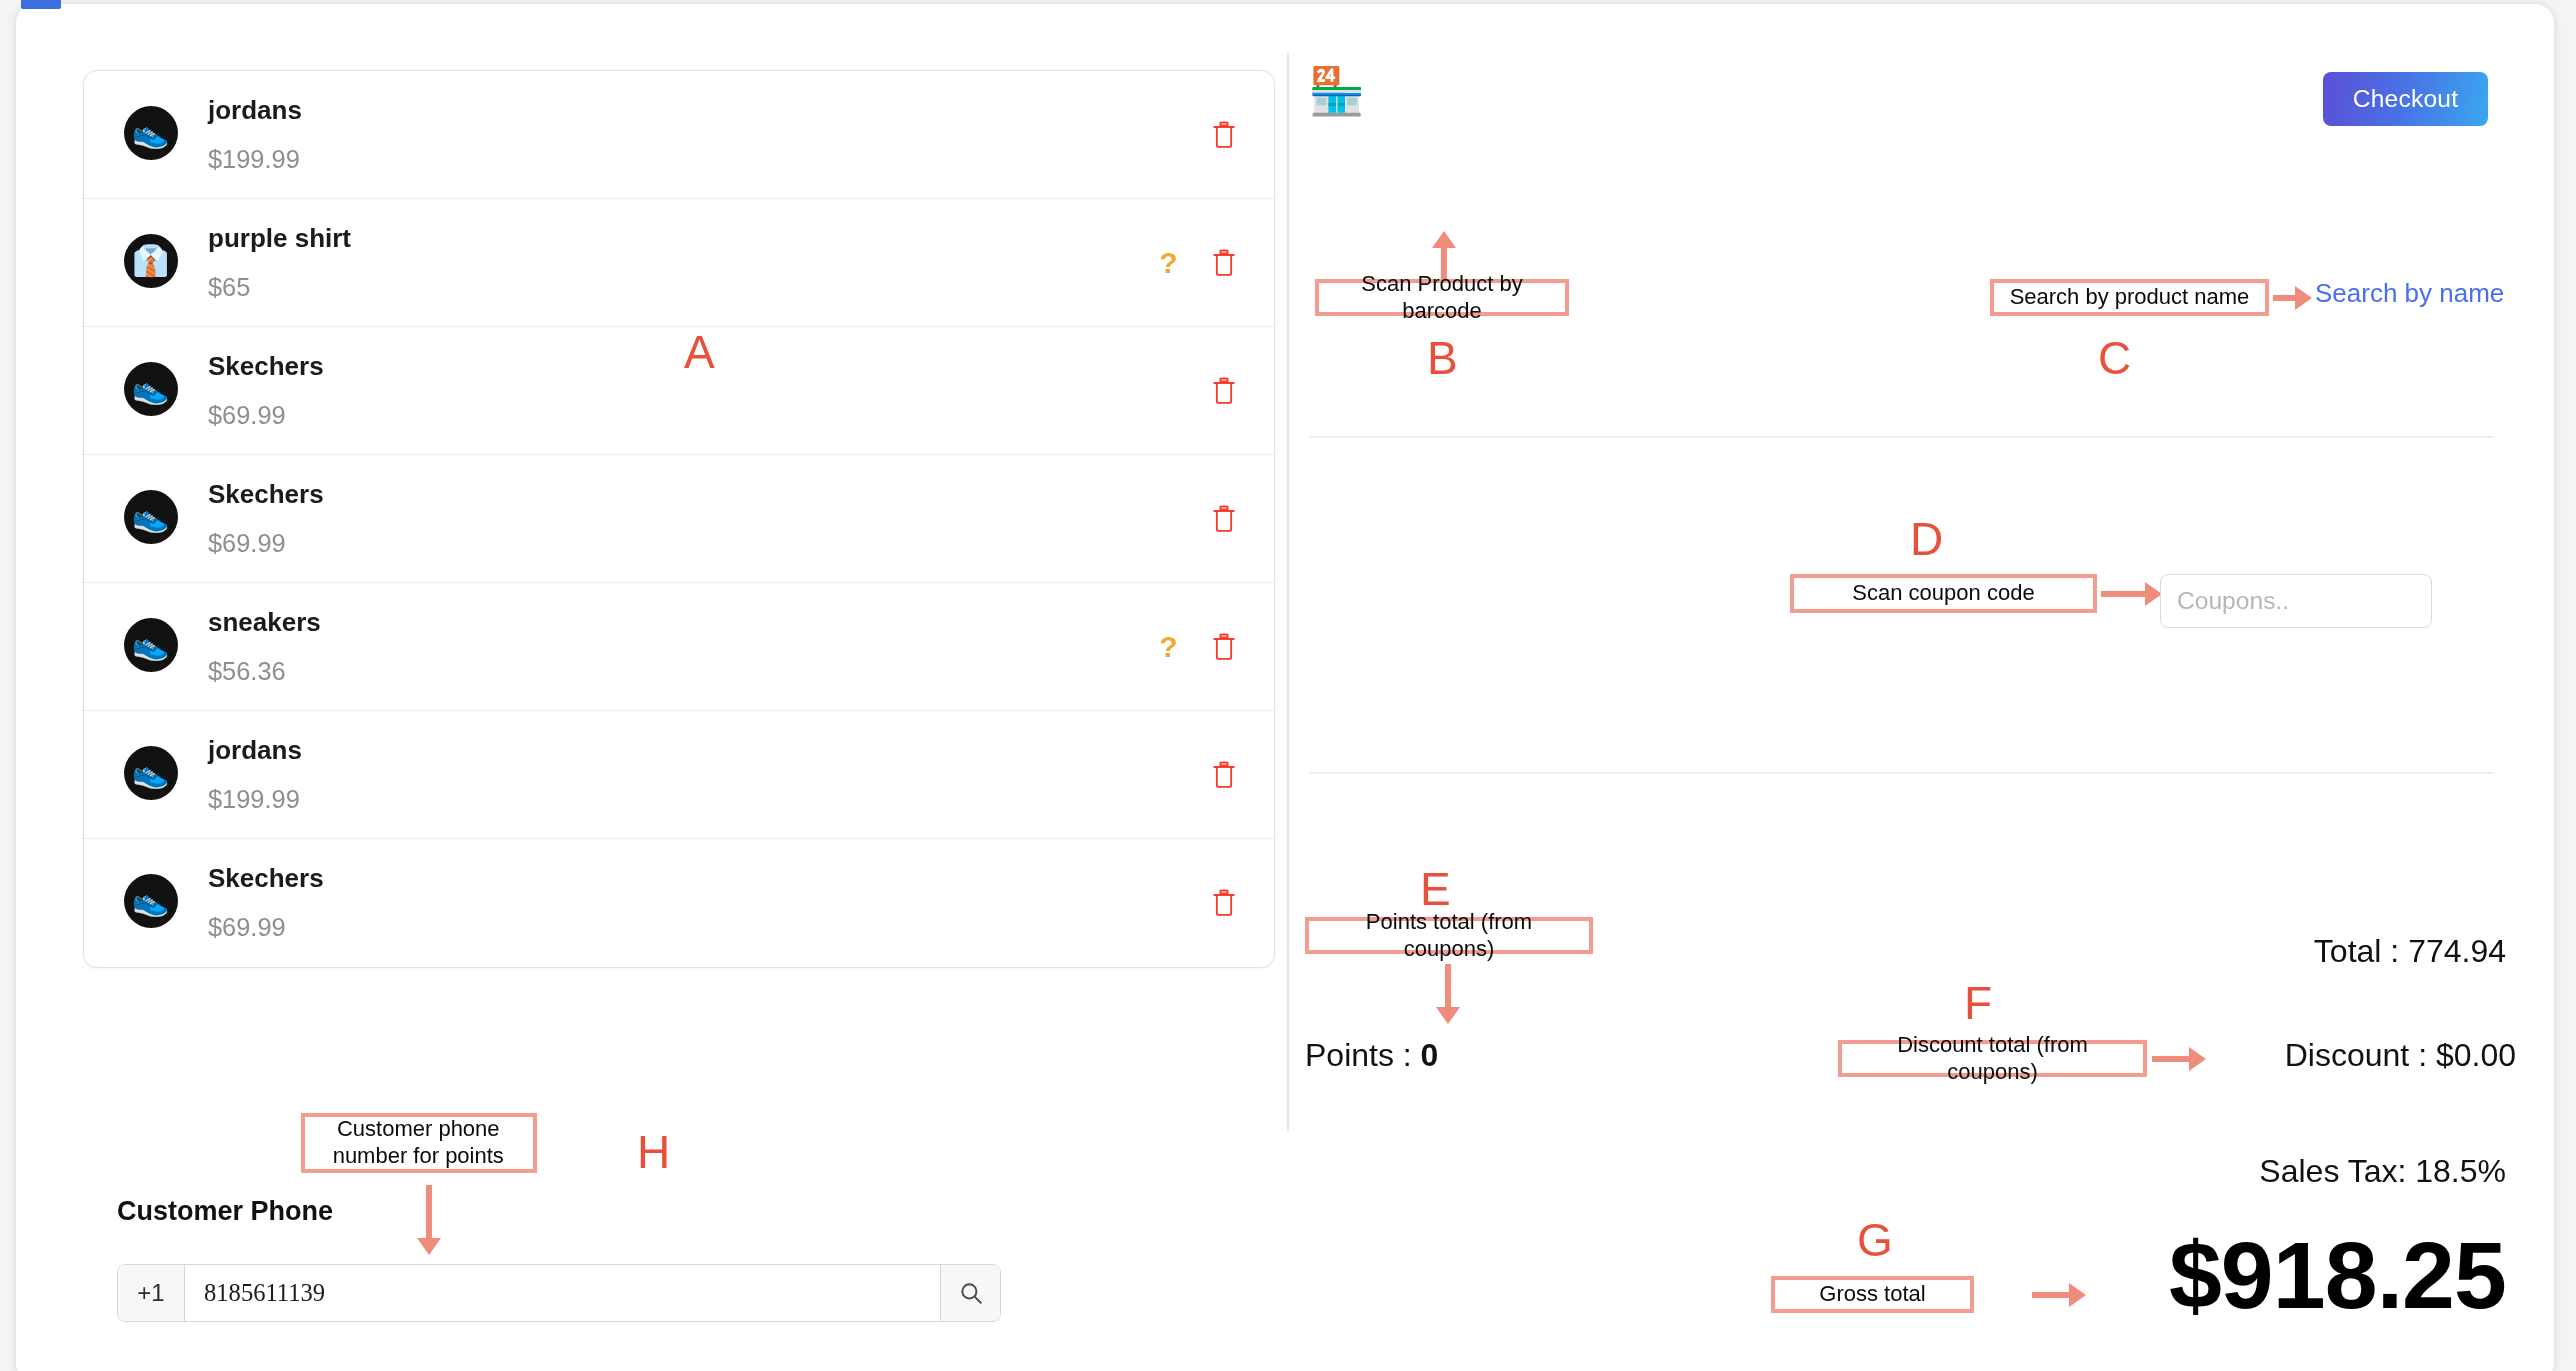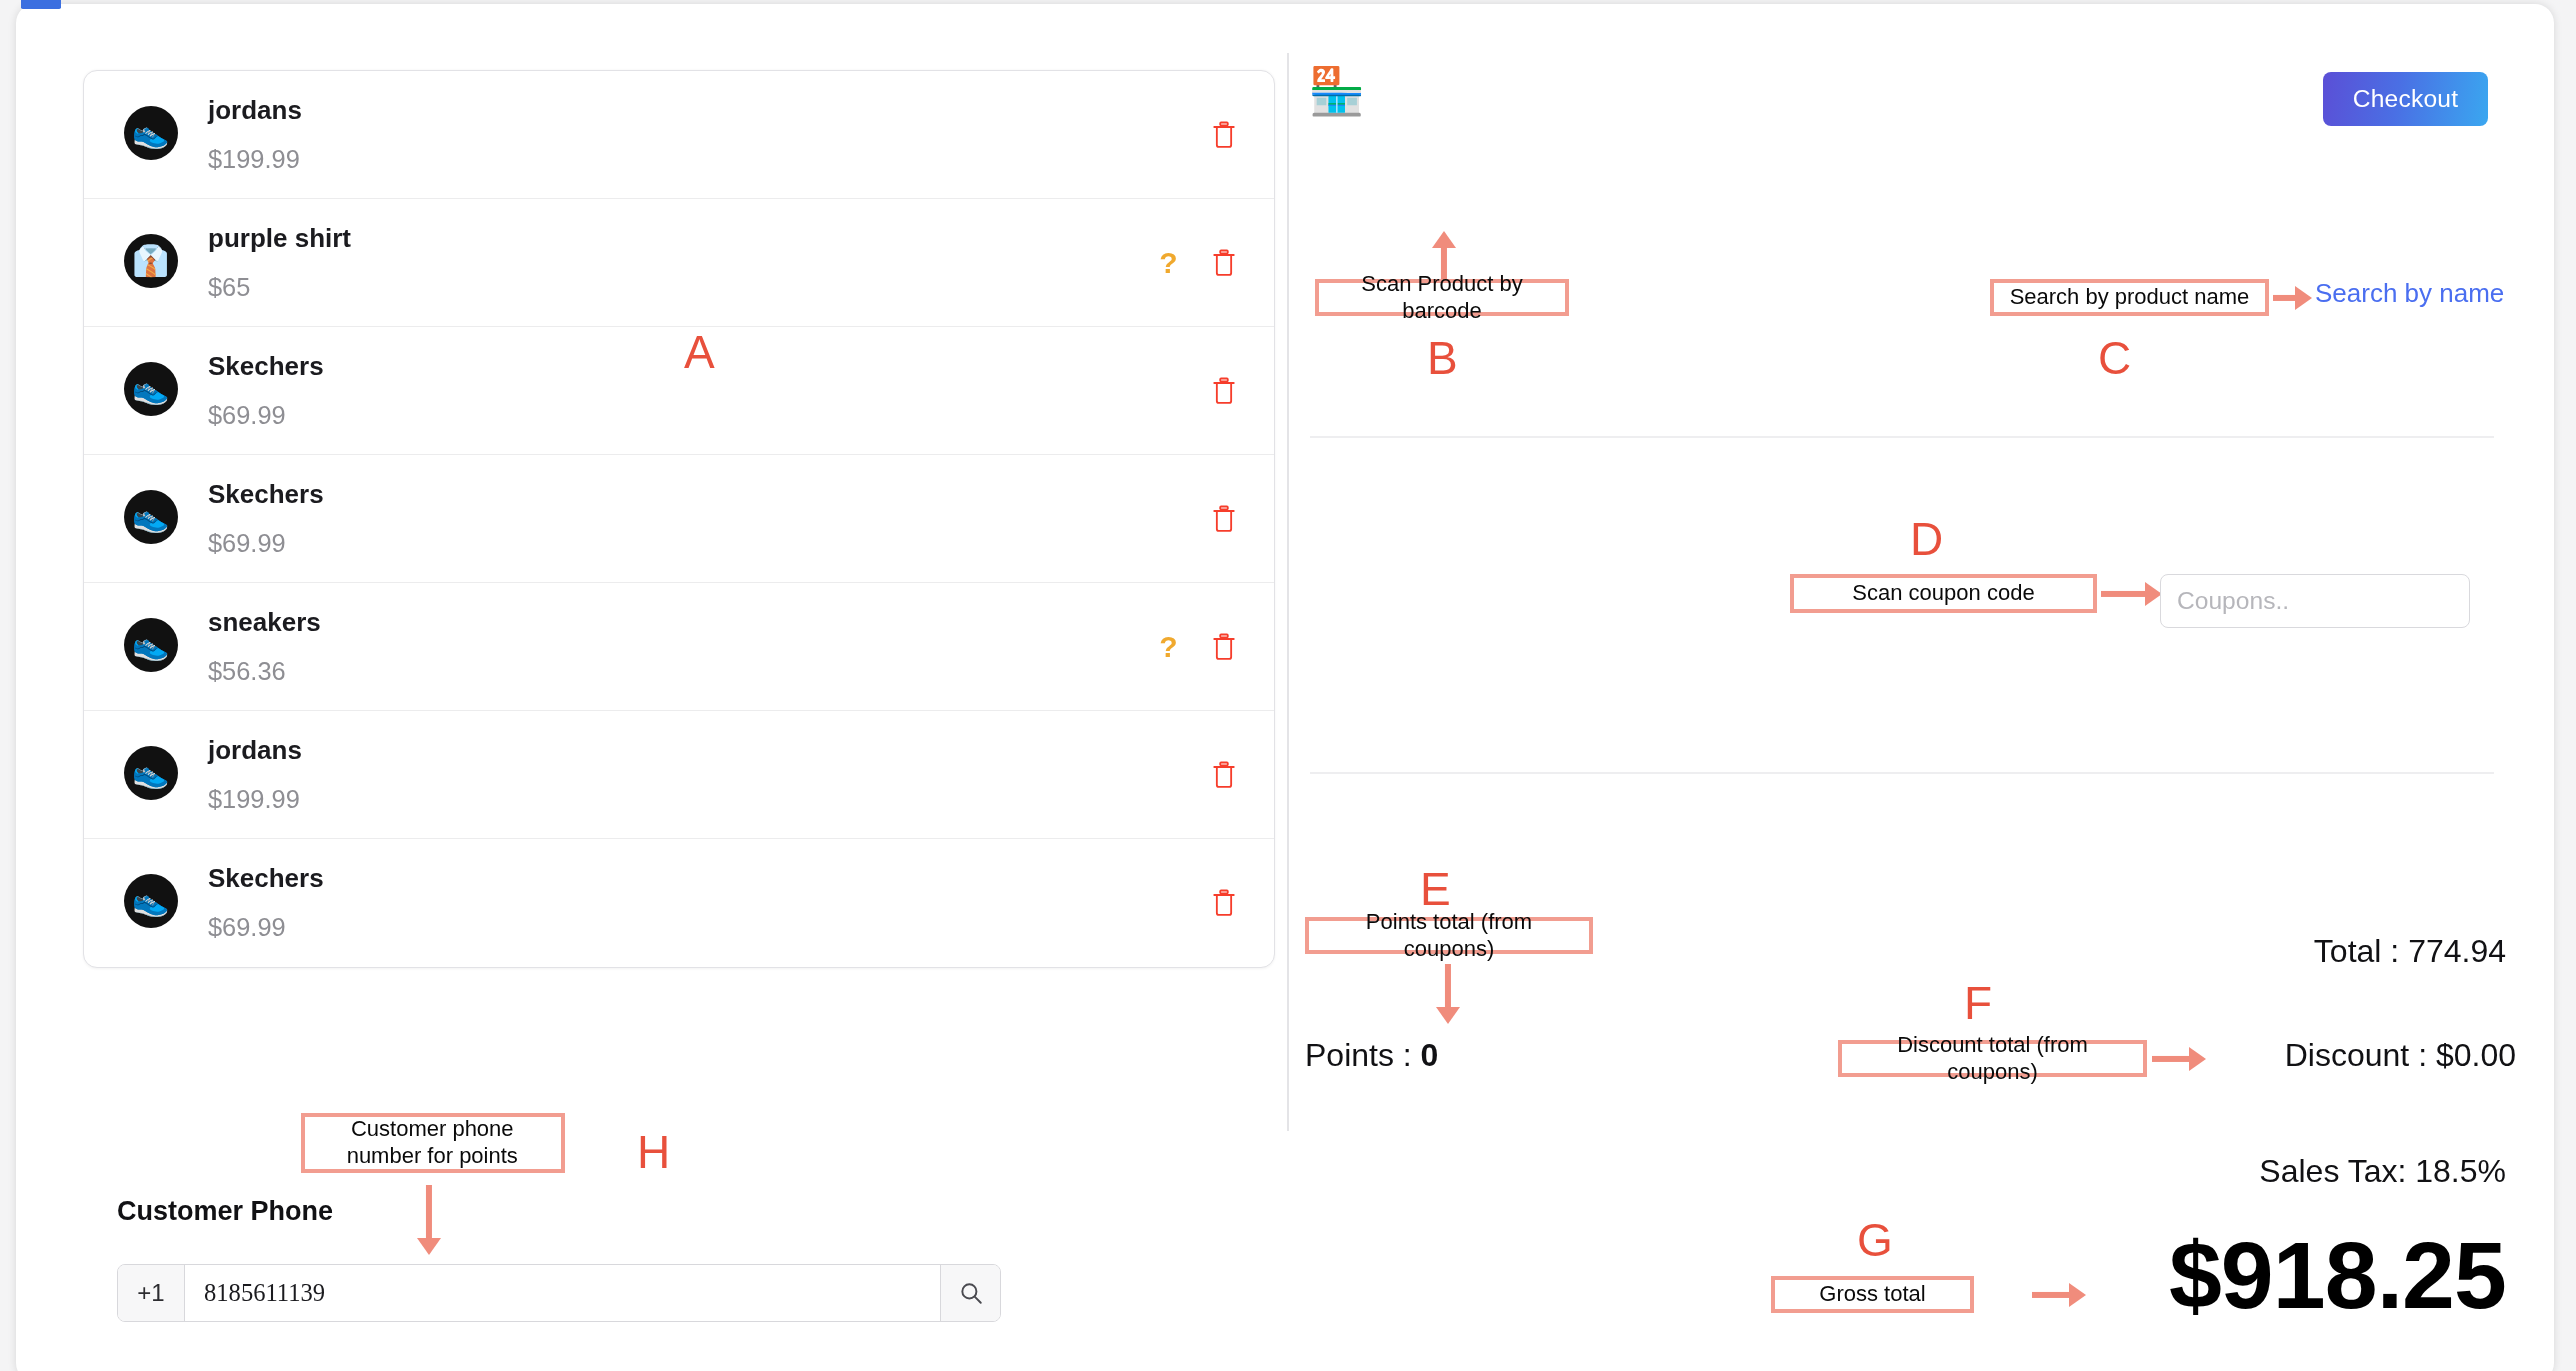--- a/index.html
+++ b/index.html
@@ -260,21 +260,21 @@
   .h-divider {
     position: absolute;
     left: 1310px;
     width: 1184px; height: 1.8px;
     background: #eeeef0;
   }
 
   .coupon-input {
     position: absolute;
     left: 2160px; top: 574px;
-    width: 310px; height: 54px;
+    width: 272px; height: 54px;
     border: 0.9px solid #d9d9dd;
     border-radius: 8px;
     background: #fff;
     font-size: 24.6px;
     color: #1b1b1f;
     font-family: "Liberation Sans", sans-serif;
     padding: 12px 16px;
     outline: none;
   }
   .coupon-input::placeholder { color: #b6b6bb; }
@@ -509,21 +509,21 @@
   </div>
 
   <div class="letter" style="left:1857px; top:1217px;">G</div>
   <div class="callout" style="left:1771px; top:1276px; width:203px; height:37px;">Gross total</div>
   <div class="arrow-h" style="left:2032px; top:1278px; width:54px; height:33px;">
     <div class="shaft" style="width:40px;"></div>
       <div class="head"></div>
   </div>
   <div class="gross-total">$918.25</div>
 
-  <div class="callout" style="left:301px; top:1113px; width:264px; height:60px;padding-left:9px;">Customer phone number for points</div>
+  <div class="callout" style="left:301px; top:1113px; width:236px; height:60px;padding-left:9px;">Customer phone number for points</div>
   <div class="letter" style="left:637px; top:1129px;">H</div>
   <div class="arrow-v down" style="left:416px; top:1185px; width:26px; height:70px;">
     <div class="shaft" style="top:0; height:54px;"></div>
       <div class="head"></div>
   </div>
 
   <div class="cust-label">Customer Phone</div>
   <div class="phone-group">
     <div class="phone-prefix">+1</div>
     <input class="phone-input" value="8185611139" style="">

